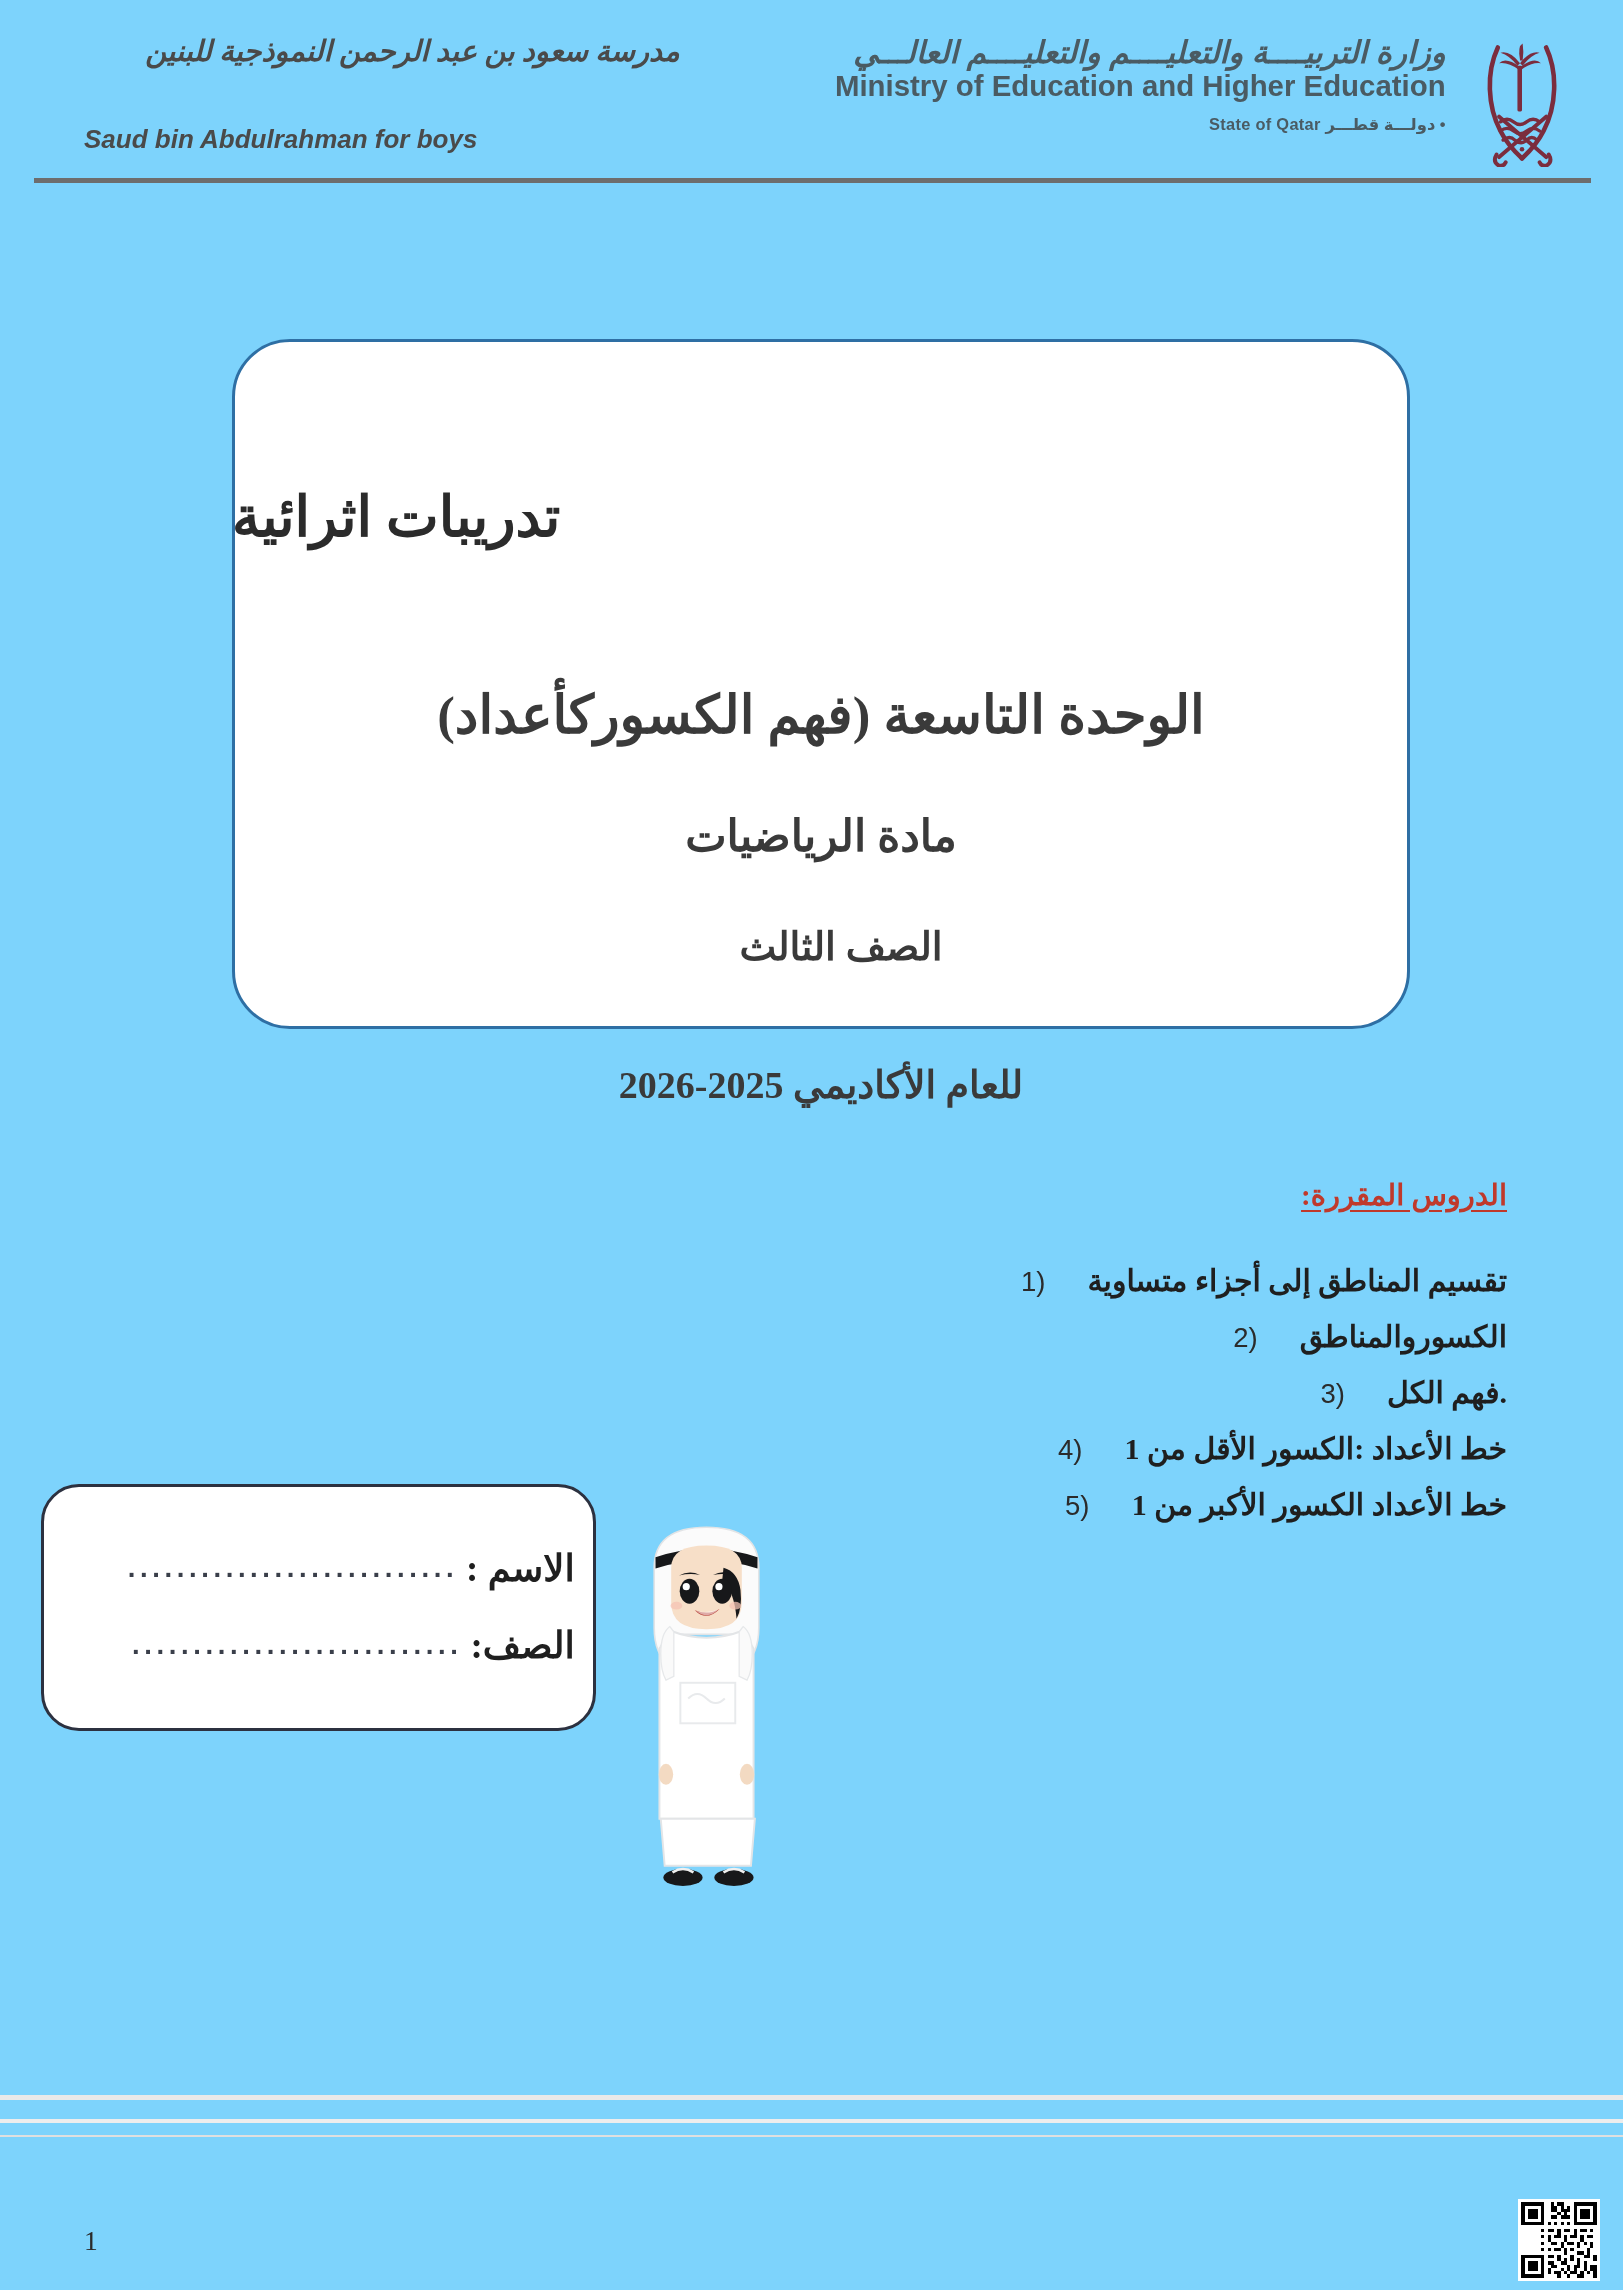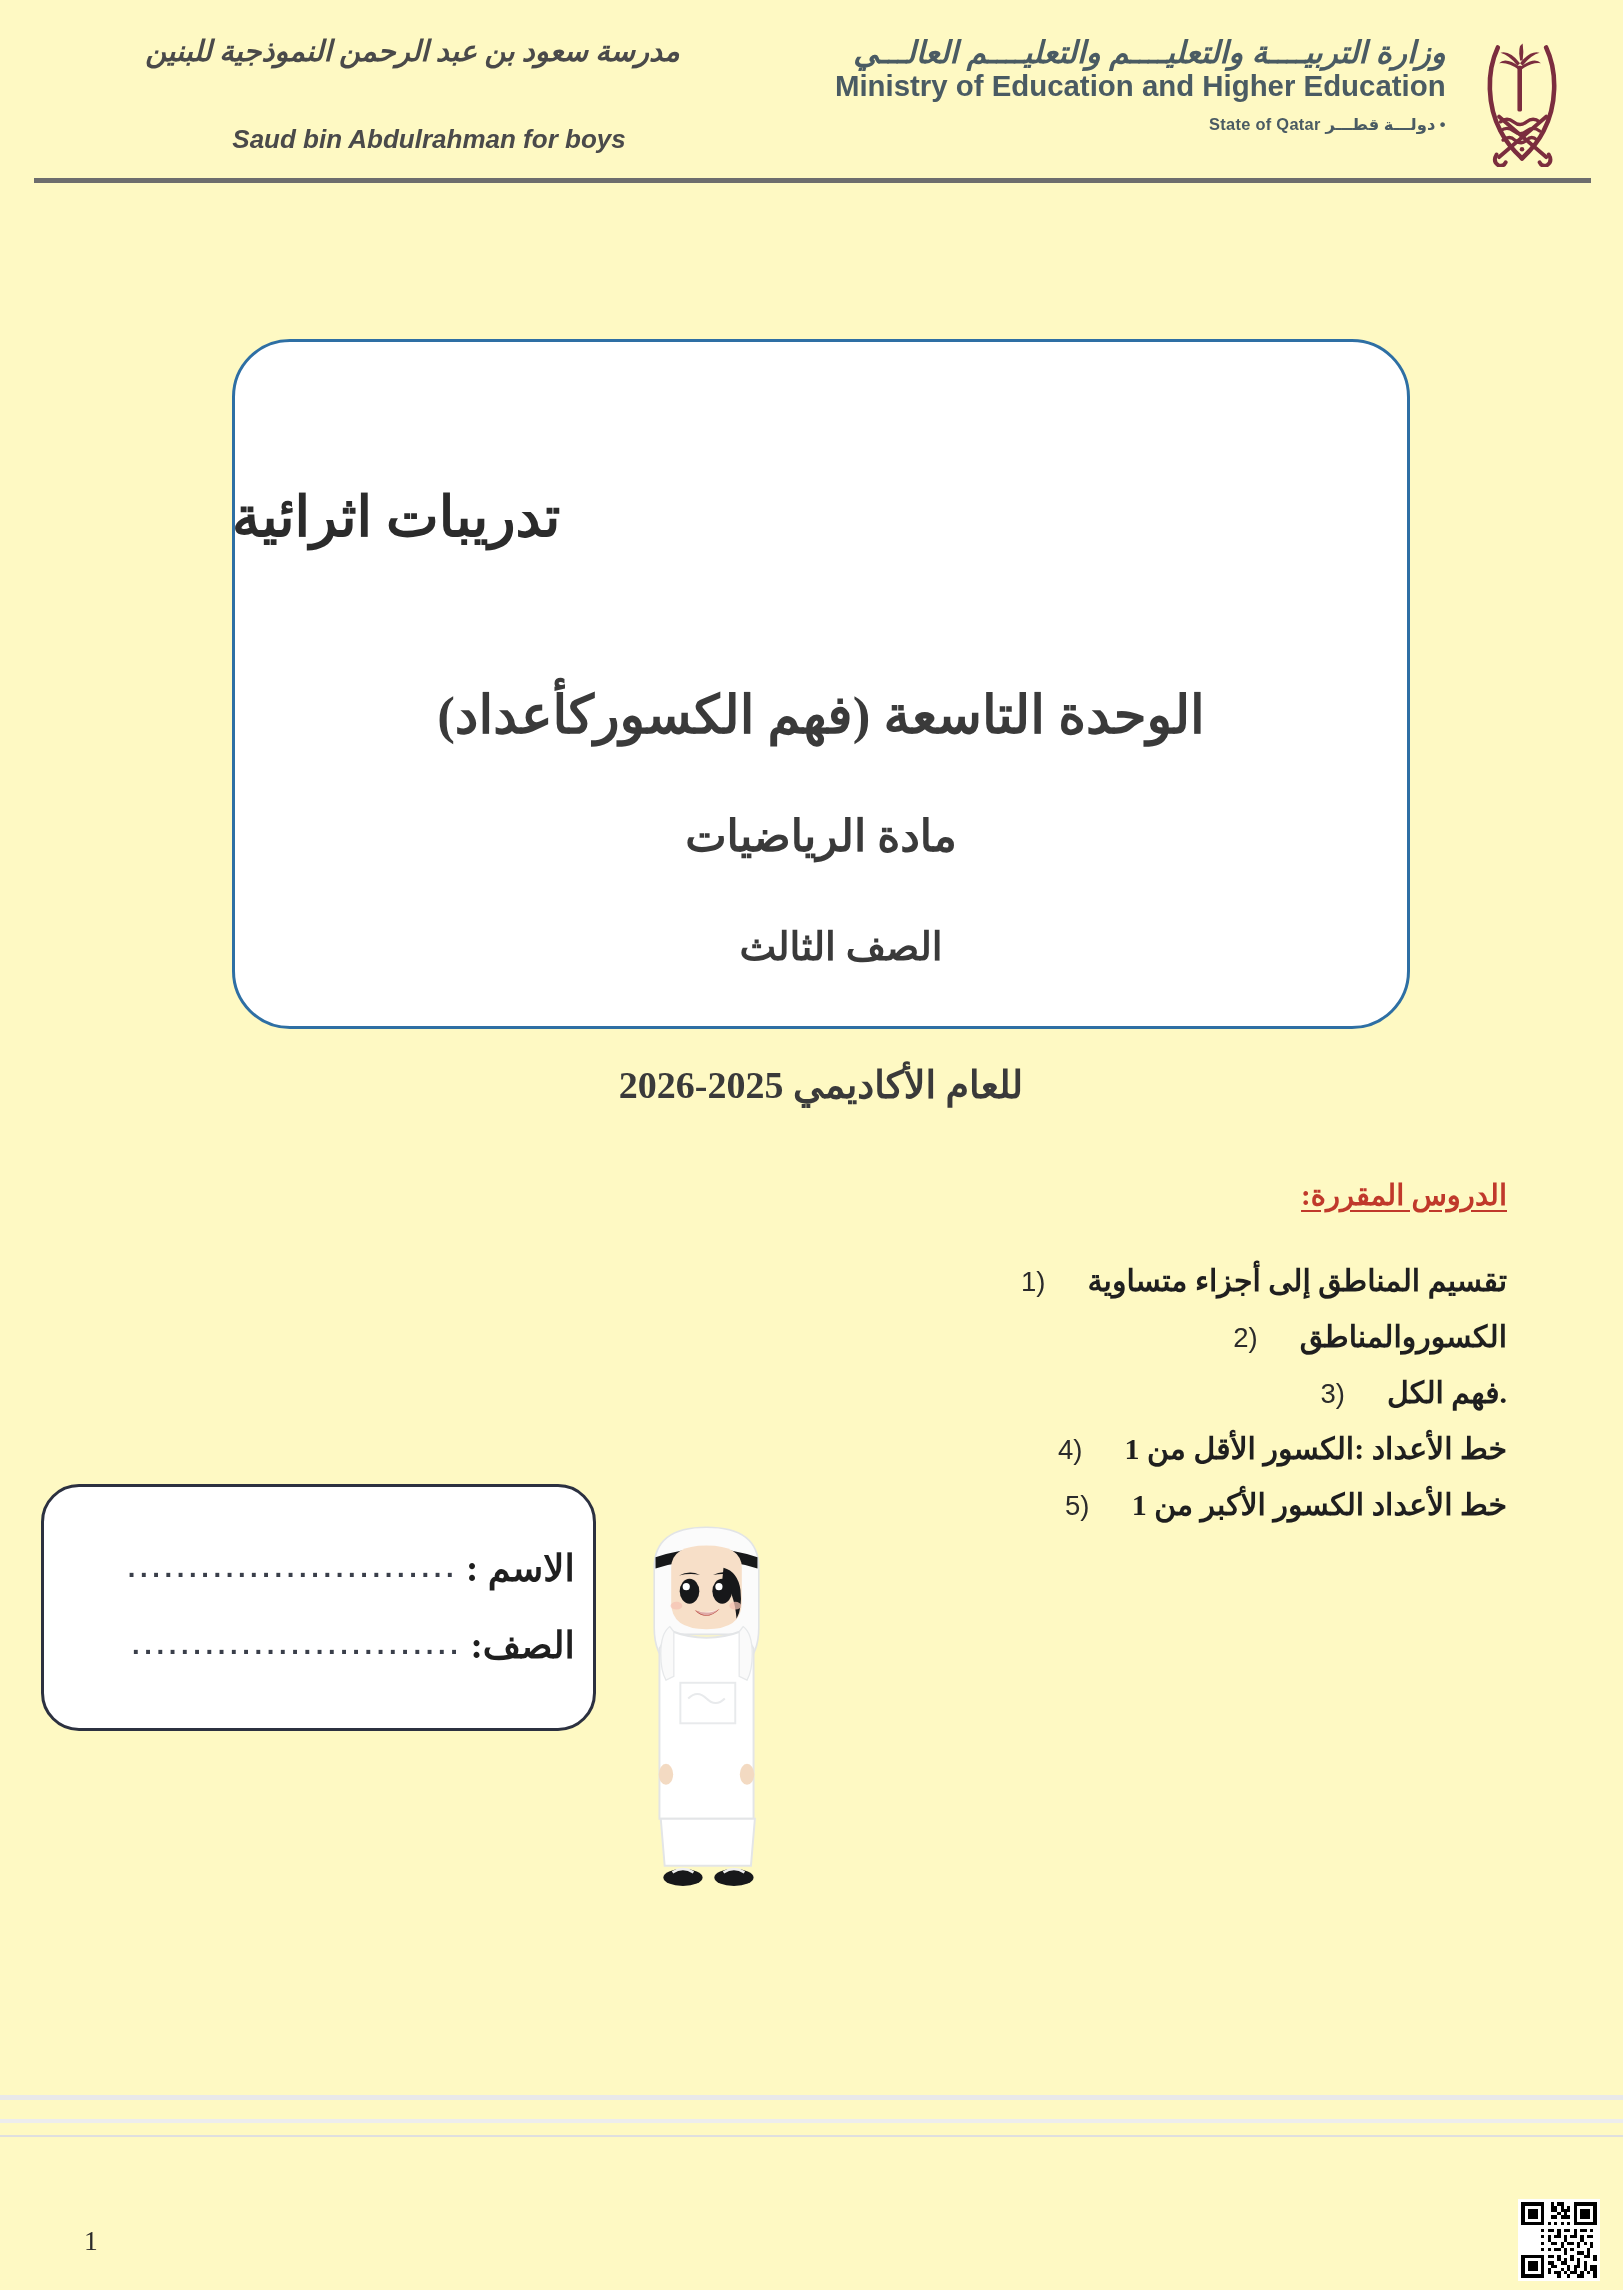--- a/index.html
+++ b/index.html
@@ -9,21 +9,21 @@
     background: #ffffff;
   }
   body {
     font-family: "Liberation Serif", "DejaVu Serif", serif;
     color: #1d1d1d;
   }
   #page {
     position: relative;
     width: 1623px;
     height: 2290px;
-    background: #fef9c3;
+    background: #7dd3fc;
     overflow: hidden;
   }
 
   
   .hdr-school-ar {
     position: absolute;
     left: 79px;
     top: 34px;
     width: 667px;
     text-align: center;
@@ -31,24 +31,23 @@
     font-size: 29px;
     font-weight: 700;
     font-style: italic;
     color: #4a4a4a;
     direction: rtl;
     letter-spacing: -0.7px;
     white-space: nowrap;
   }
   .hdr-school-en {
     position: absolute;
-    left: 115px;
+    left: 84px;
     top: 124px;
     width: 628px;
-    text-align: center;
     font-family: "Liberation Sans", "DejaVu Sans", sans-serif;
     font-size: 26px;
     font-weight: 700;
     font-style: italic;
     color: #4a4a4a;
     direction: ltr;
     white-space: nowrap;
   }
 
   .moe-block {

